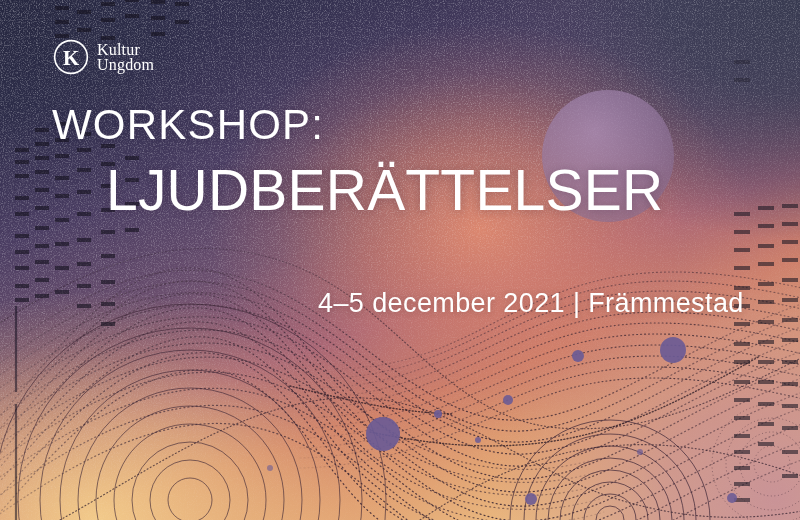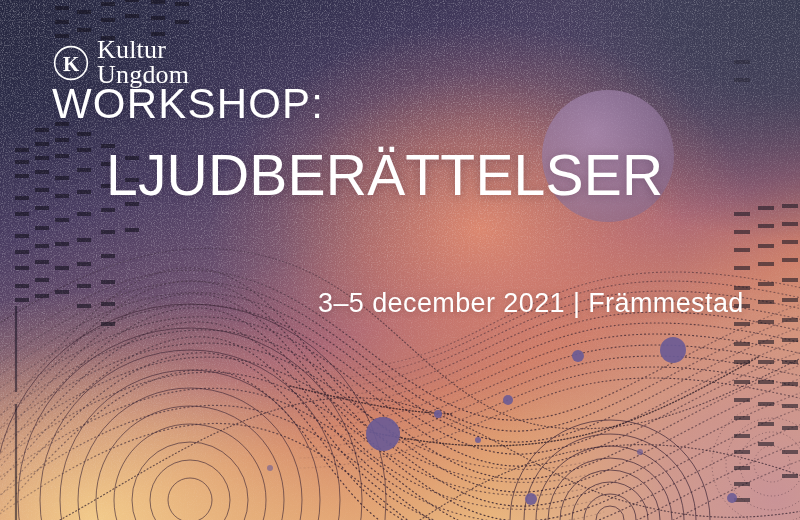--- a/index.html
+++ b/index.html
@@ -110,40 +110,40 @@
     width: 38px;
     height: 38px;
     flex: 0 0 38px;
   }
   .logo-words {
     display: flex;
     flex-direction: column;
     line-height: 0.96;
     font-family: "Liberation Serif", serif;
     color: #ffffff;
-    font-size: 26px;
+    font-size: 16px;
     letter-spacing: 0.2px;
   }
   .logo-words span { display: block; }
 
   .title-workshop {
     position: absolute;
     left: 52px;
-    top: 83px;
+    top: 104px;
     color: #ffffff;
     font-size: 42px;
     font-weight: 300;
     letter-spacing: 1.2px;
     line-height: 1;
     text-shadow: 0 1px 6px rgba(30,20,50,0.28);
   }
   .title-main {
     position: absolute;
     left: 106px;
-    top: 143px;
+    top: 158px;
     color: #ffffff;
     font-size: 57px;
     font-weight: 300;
     letter-spacing: 0.2px;
     line-height: 1.13;
     text-shadow: 0 1px 8px rgba(40,20,40,0.25);
   }
   .title-main .line { display: block; white-space: nowrap; }
 
   .subtitle {
@@ -503,15 +503,15 @@
         <span>Ungdom</span>
       </span>
     </div>
 
     <div class="title-workshop">WORKSHOP:</div>
 
     <div class="title-main">
       <span class="line">LJUDBERÄTTELSER</span>
     </div>
 
-    <div class="subtitle">3–5 december 2021 | Främmestad</div>
+    <div class="subtitle">4–5 december 2021 | Främmestad</div>
   </div>
 </div>
 
 </body></html>

